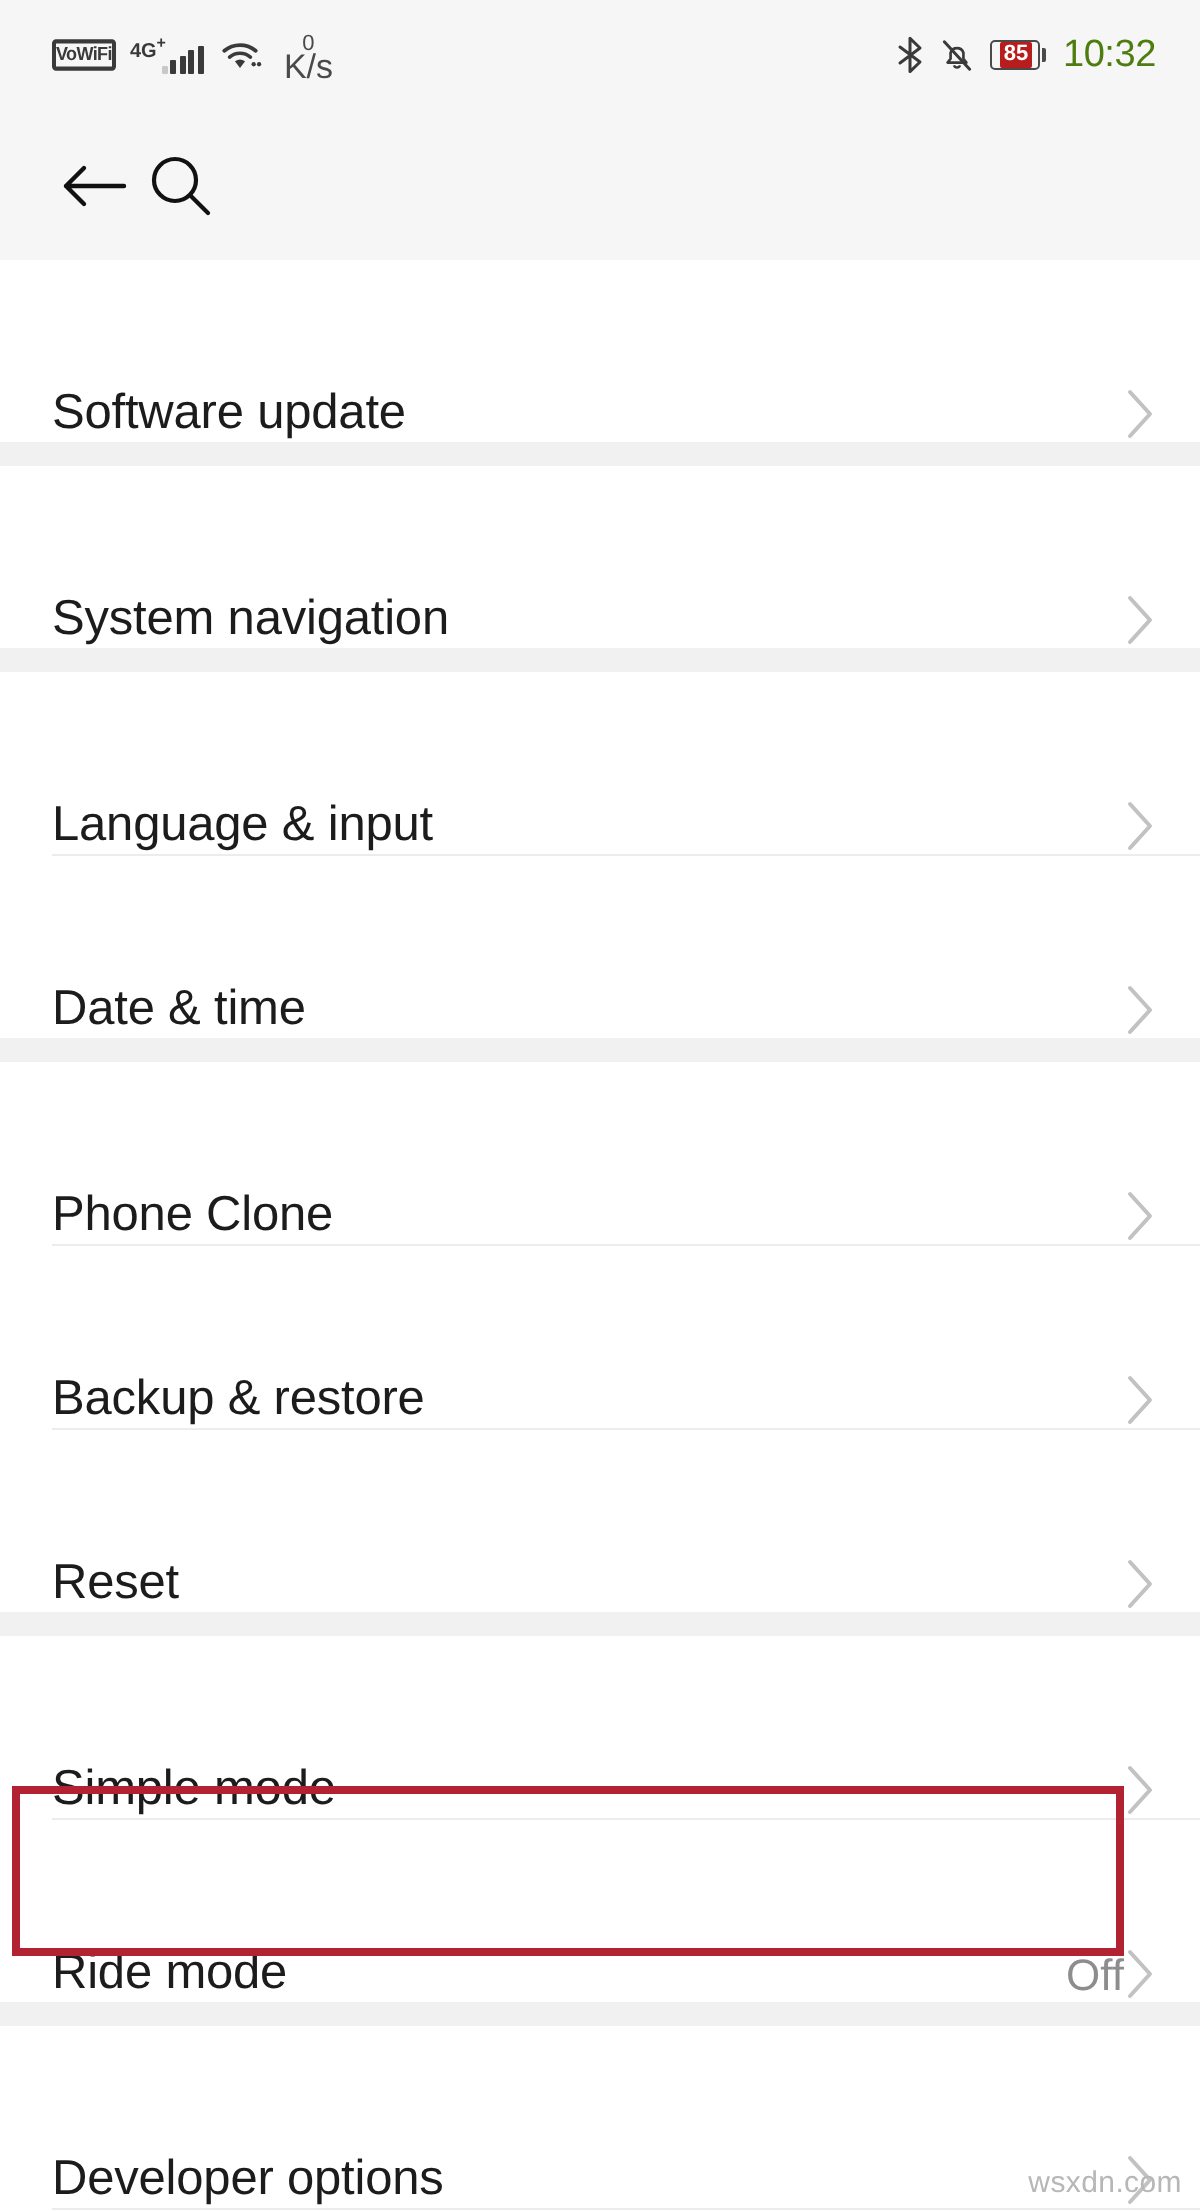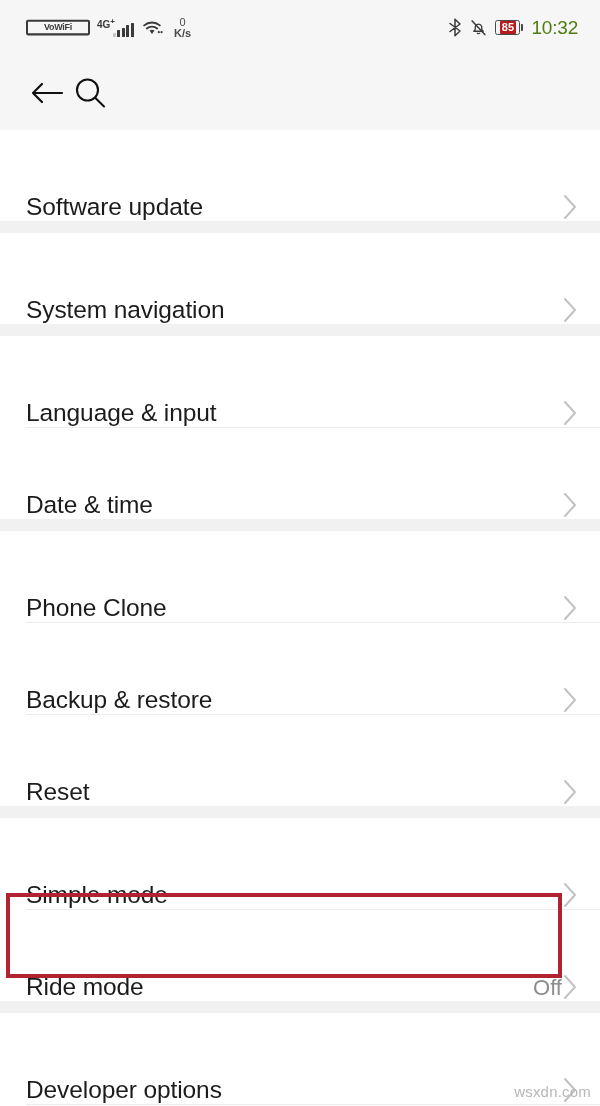--- a/index.html
+++ b/index.html
@@ -31,21 +31,21 @@
     align-items: center;
     gap: 7px;
   }
   .vowifi-badge {
     border: 2px solid #3a3a3a;
     border-radius: 2px;
     color: #3a3a3a;
     font-size: 9px;
     font-weight: bold;
     letter-spacing: -0.3px;
-    padding: 1px 16px;
+    padding: 1px 0;
     line-height: 9px;
     font-family: "Liberation Sans", sans-serif;
     transform: scaleY(1.05);
   }
   .net-group {
     display: flex;
     align-items: flex-end;
     gap: 1px;
     position: relative;
     height: 22px;
@@ -83,21 +83,21 @@
   .speed {
     display: flex;
     flex-direction: column;
     align-items: center;
     line-height: 11px;
     color: #4a4a4a;
     font-size: 11px;
     margin-left: 4px;
   }
   .speed .v { font-size: 11px; }
-  .speed .u { font-size: 11px; font-weight: bold; }
+  .speed .u { font-size: 17px; }
 
   .status-right {
     display: flex;
     align-items: center;
     gap: 8px;
   }
   .bt-icon { width: 14px; height: 19px; display:block; }
   .bell-icon { width: 17px; height: 19px; display:block; }
   .battery {
     display: flex;

